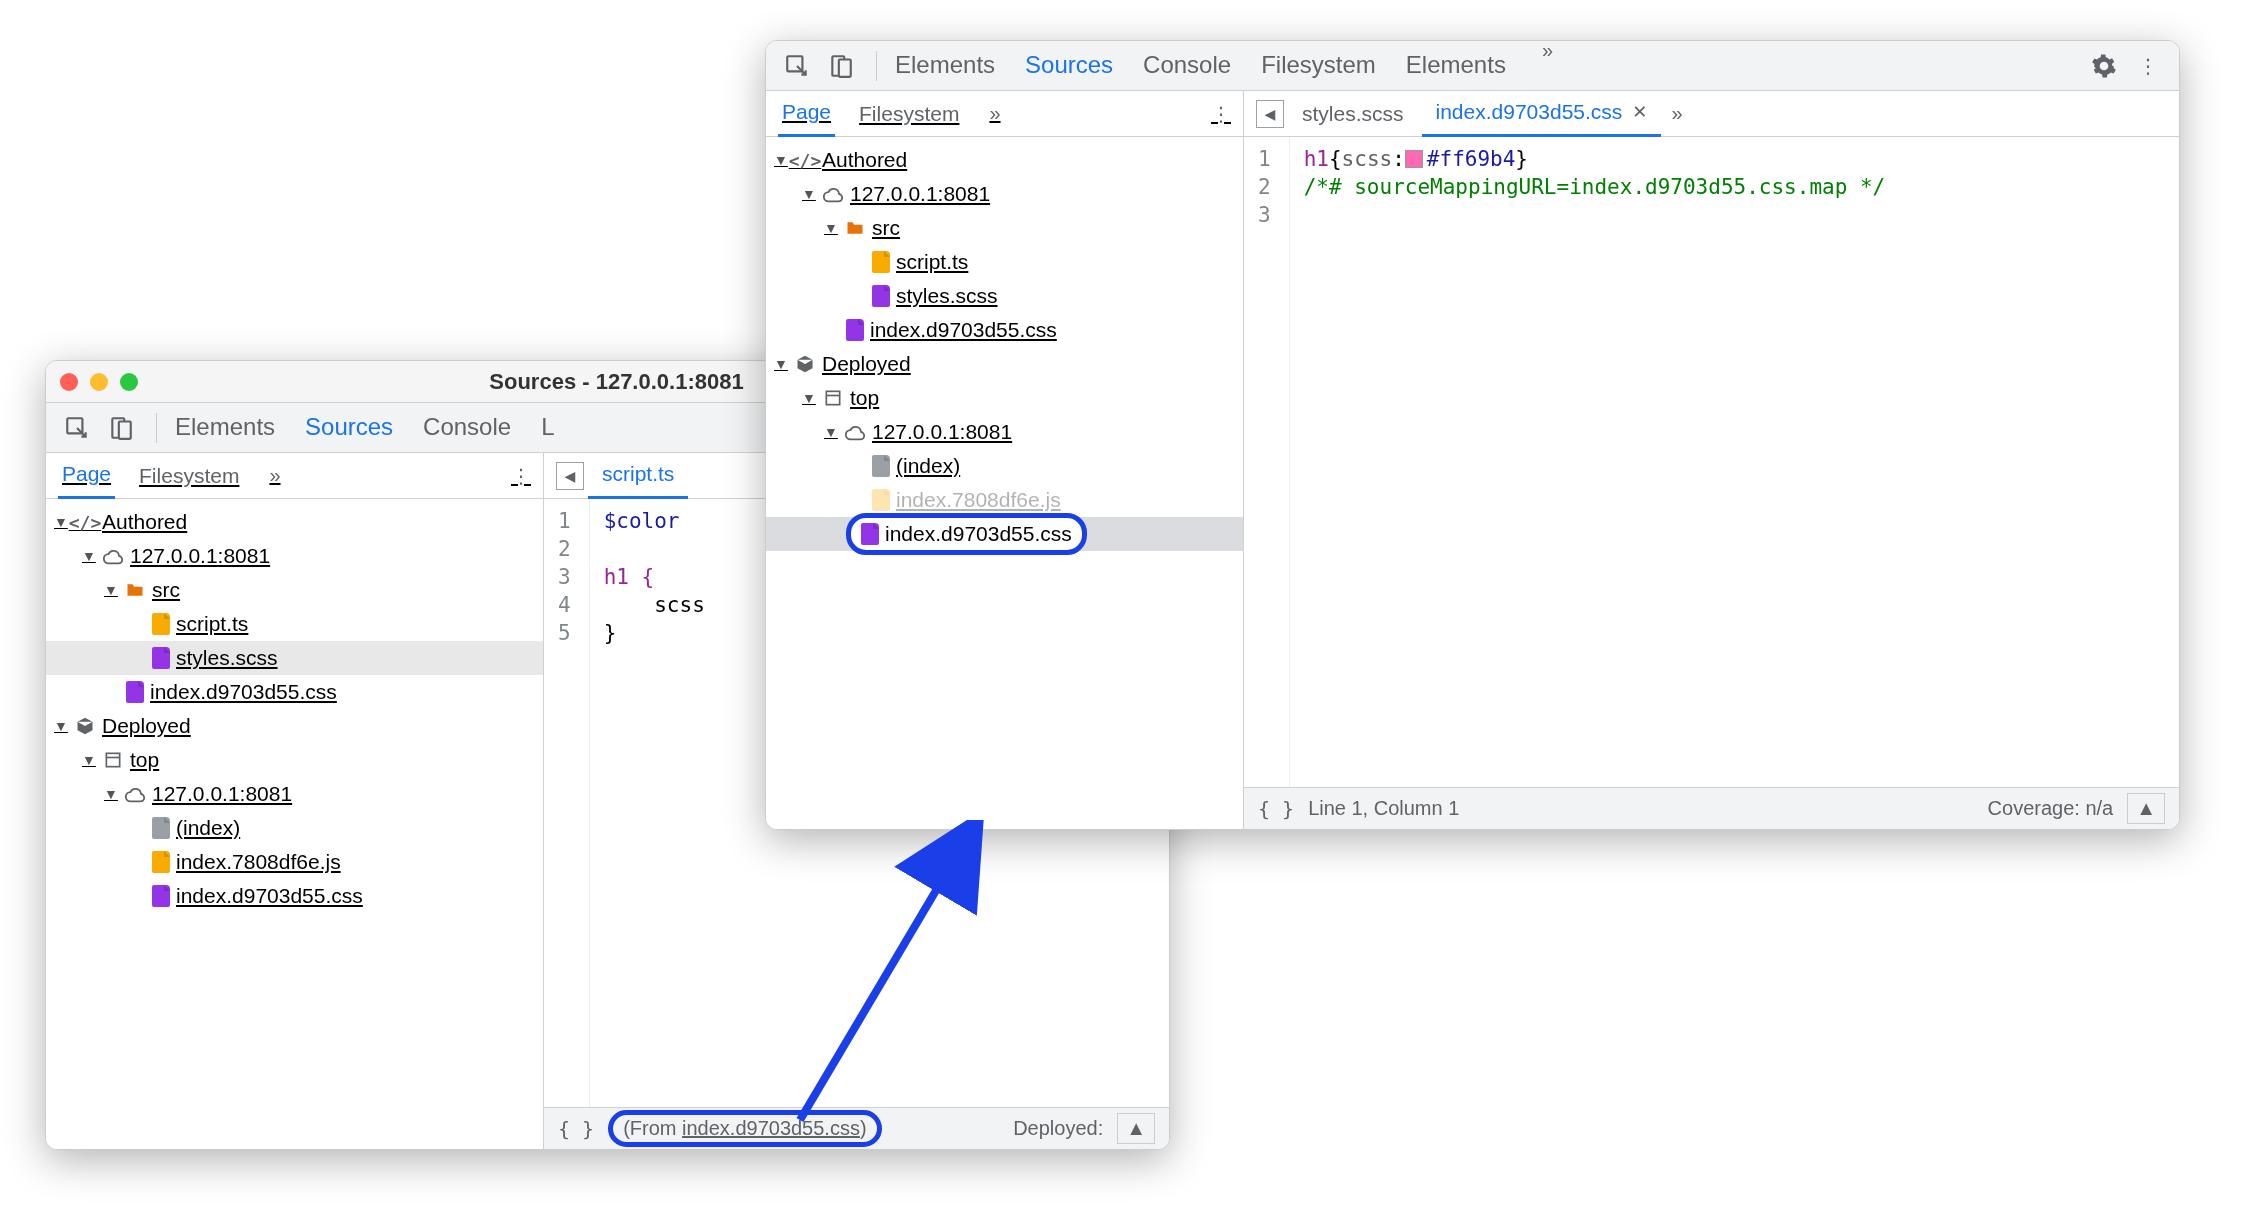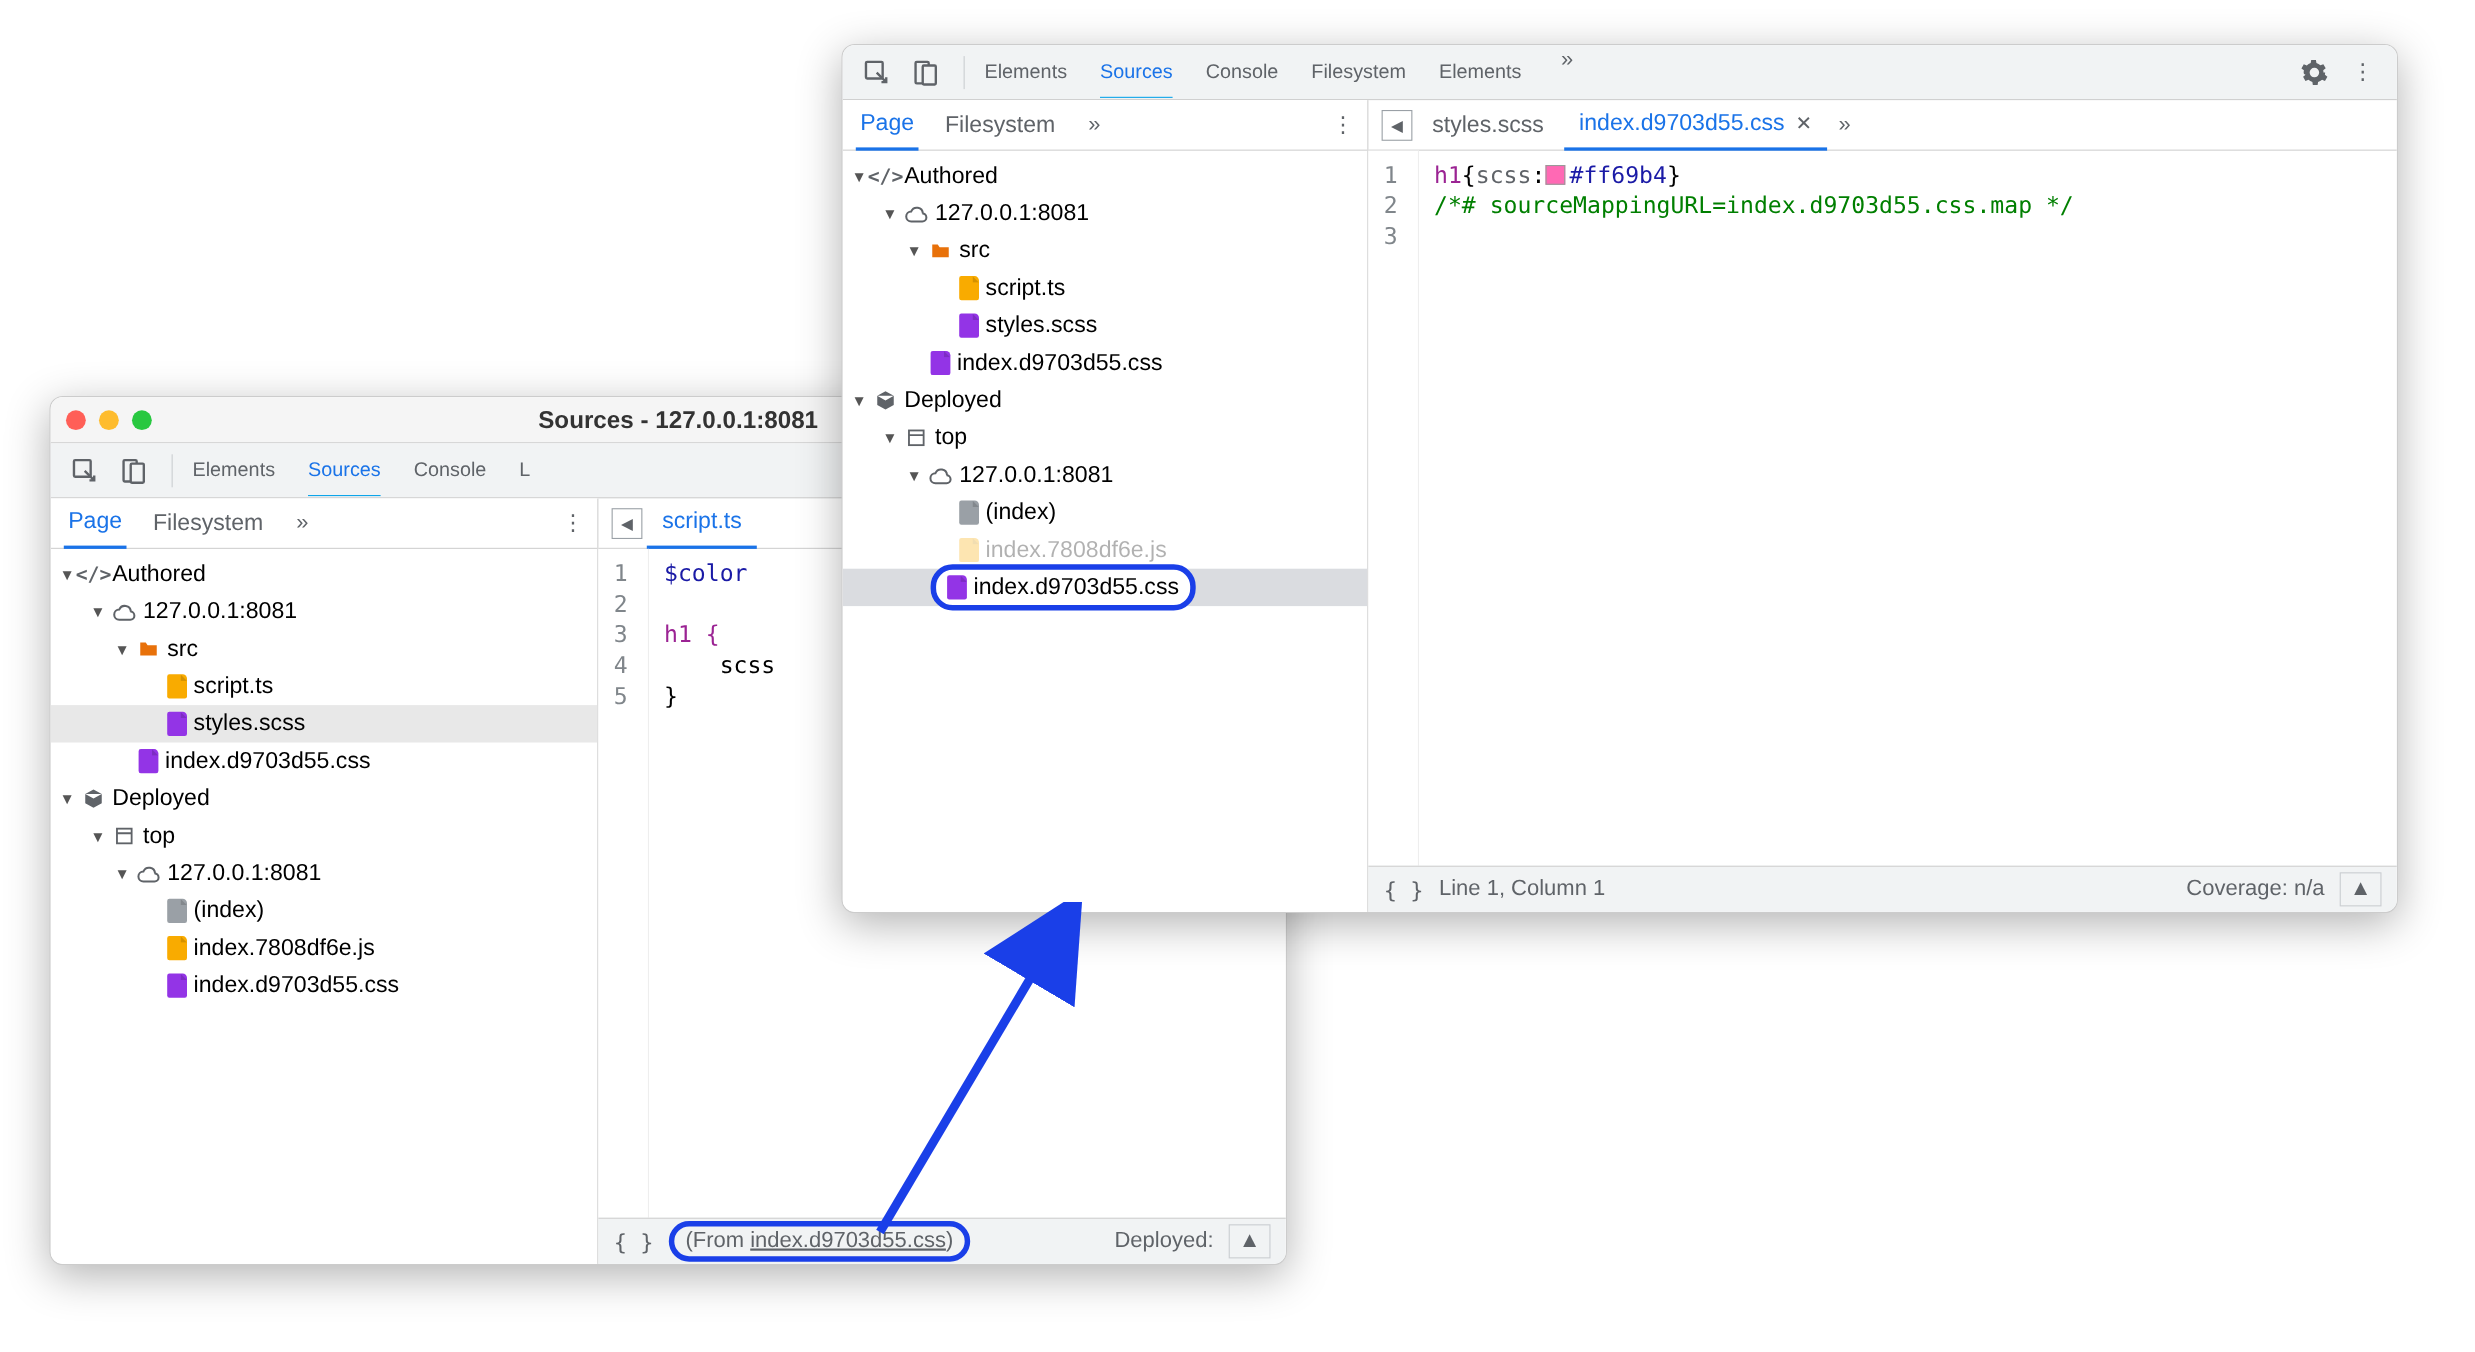--- a/index.html
+++ b/index.html
@@ -62,38 +62,39 @@
   color: #5f6368;
 }
 .divider {
   width: 1px;
   height: 30px;
   background: #cacdd1;
   margin: 0 8px;
 }
 .tabs { display: flex; gap: 30px; flex: 1; }
 .tab {
-  font-size: 18px;
+  font-size: 24px;
   color: #5f6368;
   padding: 12px 0;
   cursor: pointer;
   text-align: center;
 }
 .tab.active {
   color: #1a73e8;
   border-bottom: 1px solid #0ea5e9;
   font-weight: 500;
 }
 .chev { color: #5f6368; font-size: 20px; padding: 0 6px; }
 .main { display: flex; flex: 1; overflow: hidden; }
 .sidebar {
   background: #fff;
   border-right: 1px solid #d0d0d0;
   display: flex;
   flex-direction: column;
+  text-decoration: underline;
 }
 .sidebar-tabs {
   height: 46px;
   border-bottom: 1px solid #d0d0d0;
   display: flex;
   align-items: center;
   padding: 0 12px;
   gap: 20px;
 }
 .stab { font-size: 21px; color: #5f6368; padding: 10px 4px; }

